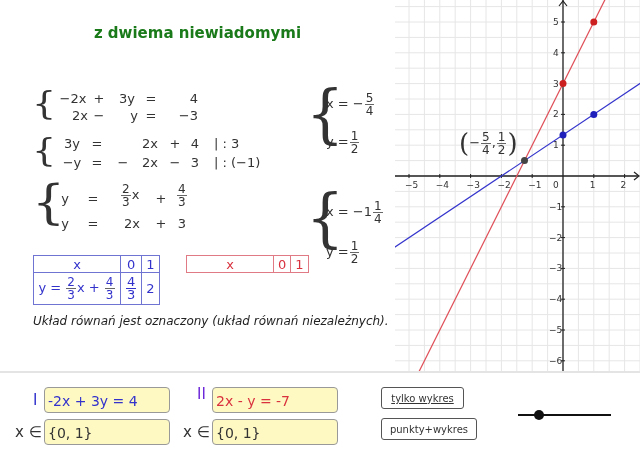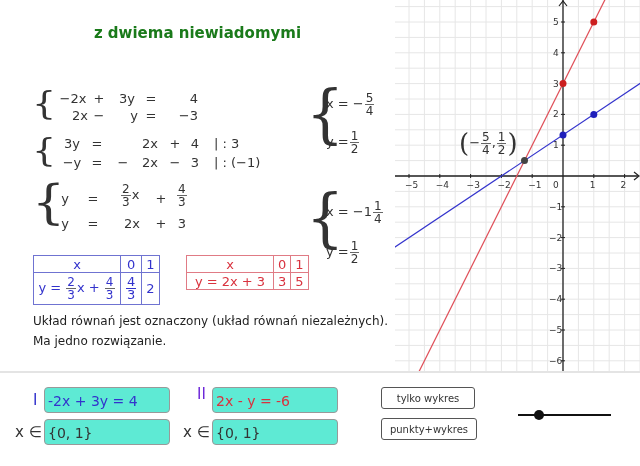--- a/index.html
+++ b/index.html
@@ -11,21 +11,21 @@
   .brace{font-family:"DejaVu Serif",serif;color:#333;}
   .eqrow{position:absolute;font-size:13px;color:#333;white-space:nowrap;}
   .cell{position:absolute;text-align:center;}
   table.vt{border-collapse:collapse;position:absolute;font-size:13px;}
   table.vt td{text-align:center;padding:0 4px;height:16px;}
   table.blue td{border:1px solid #6f73d1;color:#3333cc;}
   table.red td{border:1px solid #e07b85;color:#d9323e;}
   .desc{left:33px;font-size:12px;color:#222;line-height:20px;}
   .graph{left:395px;top:0;width:245px;height:371px;overflow:hidden;}
   .panel{left:0;top:371px;width:640px;height:95px;border-top:2px solid #e4e4e4;background:#fff;}
-  .inp{position:absolute;height:26px;border:1px solid #999;border-radius:4px;background:#5eead4;font-size:14px;line-height:26px;padding-left:3px;box-sizing:border-box;}
+  .inp{position:absolute;height:26px;border:1px solid #999;border-radius:4px;background:#fef9c3;font-size:14px;line-height:26px;padding-left:3px;box-sizing:border-box;}
   .lbl{position:absolute;font-size:15px;line-height:26px;}
   .btn{position:absolute;height:22px;border:1px solid #555;border-radius:3px;background:#fff;font-size:10px;text-align:center;line-height:22px;box-sizing:border-box;color:#333;}
 </style>
 </head>
 <body>
 
 <div class="abs title" style="top:22px;">
   <div>z dwiema niewiadomymi</div>
 </div>
 
@@ -157,31 +157,25 @@
 </tbody>
   </table>
 
 <table class="vt red" style="left:186px;top:255px;">
   <tbody>
       <tr>
     <td style="width:78px;">x</td>
     <td>0</td>
     <td>1</td>
   </tr>
-  <tr>
-    <td>y = 2x + 3</td>
-    <td>3</td>
-    <td>5</td>
-  </tr>
 </tbody>
   </table>
 
-<div class="abs desc" style="top:311px;">
+<div class="abs desc" style="top:311px;font-style:italic;">
   <div>Układ równań jest oznaczony (układ równań niezależnych).</div>
-  <div>Ma jedno rozwiązanie.</div>
 </div>
 
 <div class="abs graph">
   <svg width="245" height="371" viewBox="0 0 245 371">
     <g id="grid" stroke="#e6e6e6" stroke-width="1">
         <line x1="-16.80000000000001" x2="-16.80000000000001" y1="0" y2="371"></line>
         <line x1="-1.4000000000000057" x2="-1.4000000000000057" y1="0" y2="371"></line>
         <line x1="14" x2="14" y1="0" y2="371"></line>
         <line x1="29.400000000000006" x2="29.400000000000006" y1="0" y2="371"></line>
         <line x1="44.8" x2="44.8" y1="0" y2="371"></line>
@@ -290,22 +284,22 @@
   </div>
 </div>
 
 <div class="abs panel">
   <span class="lbl" style="left:33px;top:14px;color:#3333cc;">I</span>
   <div class="inp" style="left:44px;top:14px;width:126px;color:#3333cc;">-2x + 3y = 4</div>
   <span class="lbl" style="left:15px;top:46px;">x ∈</span>
   <div class="inp" style="left:44px;top:46px;width:126px;">{0, 1}</div>
 
   <span class="lbl" style="left:197px;top:8px;color:#6d28d9;">II</span>
-  <div class="inp" style="left:212px;top:14px;width:126px;color:#d9323e;">2x - y = -6</div>
+  <div class="inp" style="left:212px;top:14px;width:126px;color:#d9323e;">2x - y = -7</div>
   <span class="lbl" style="left:183px;top:46px;">x ∈</span>
   <div class="inp" style="left:212px;top:46px;width:126px;">{0, 1}</div>
 
-  <div class="btn" style="left:381px;top:14px;width:94px;">tylko wykres</div>
+  <div class="btn" style="left:381px;top:14px;width:83px;text-decoration:underline;">tylko wykres</div>
   <div class="btn" style="left:381px;top:45px;width:96px;">punkty+wykres</div>
 
   <div class="abs" style="left:518px;top:41px;width:93px;height:2px;background:#111;"></div>
   <div class="abs" style="left:534px;top:37px;width:10px;height:10px;border-radius:50%;background:#111;"></div>
 </div>
 
 </body></html>

